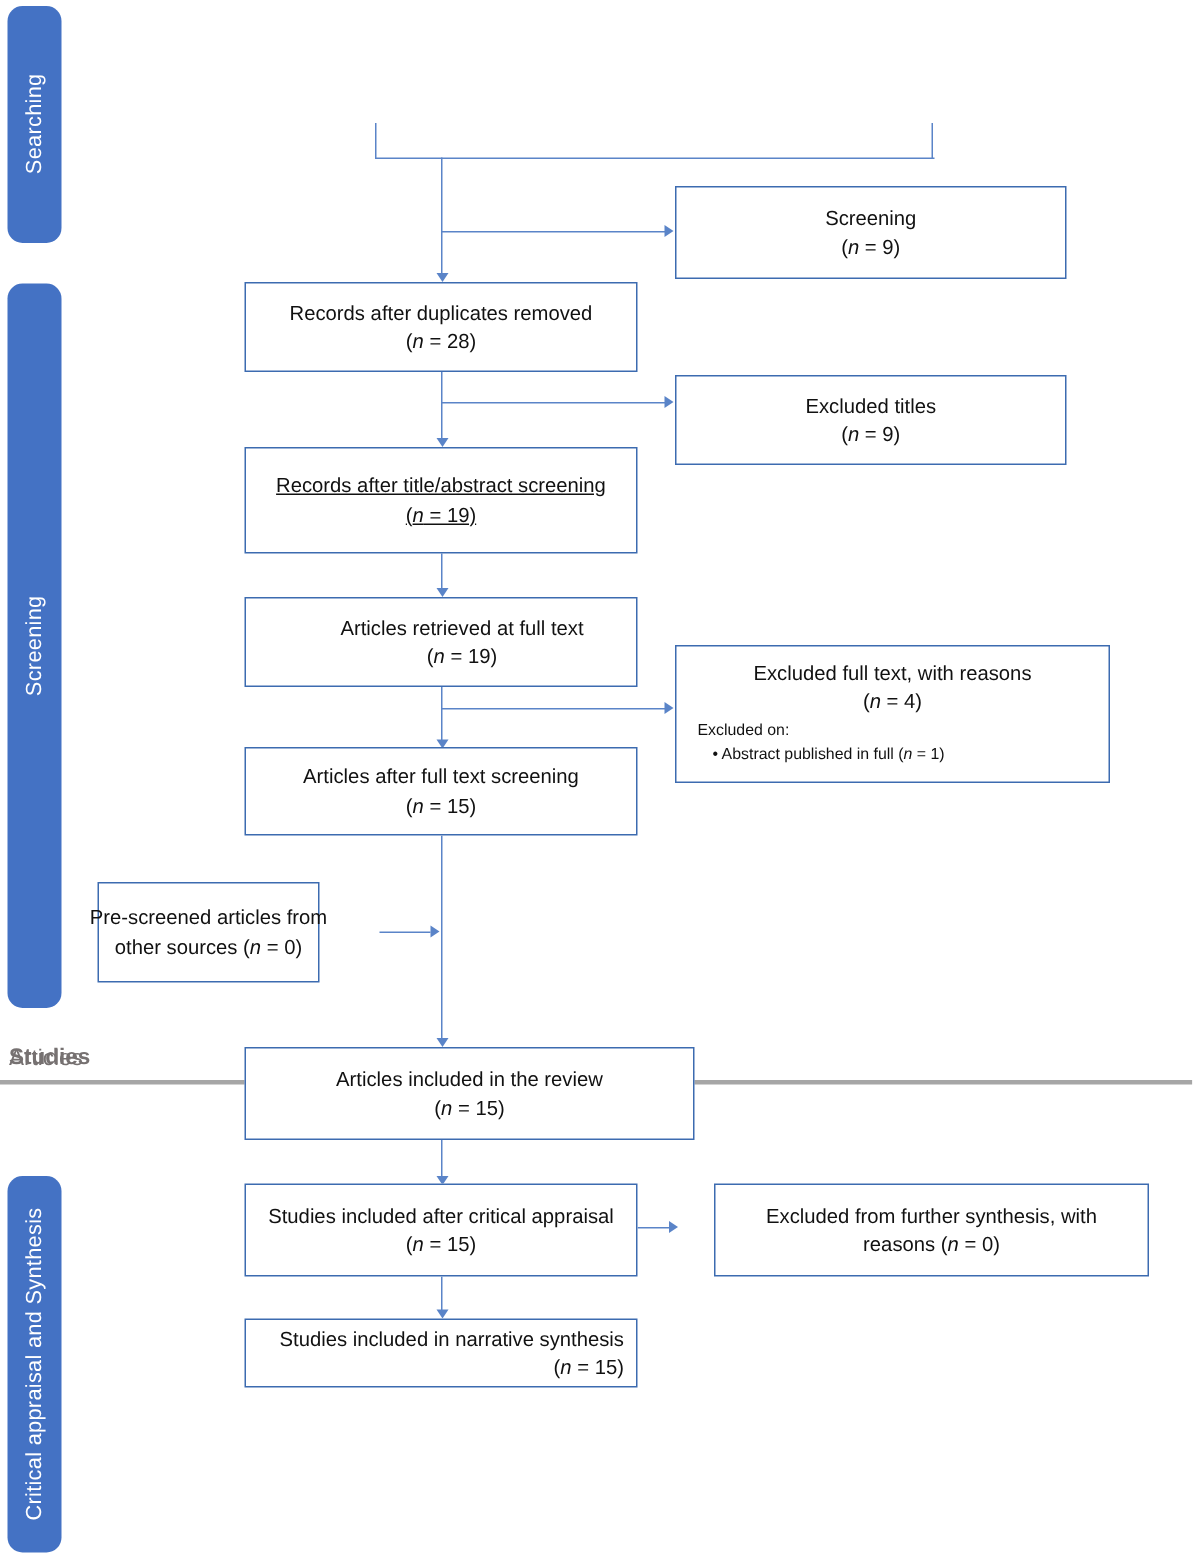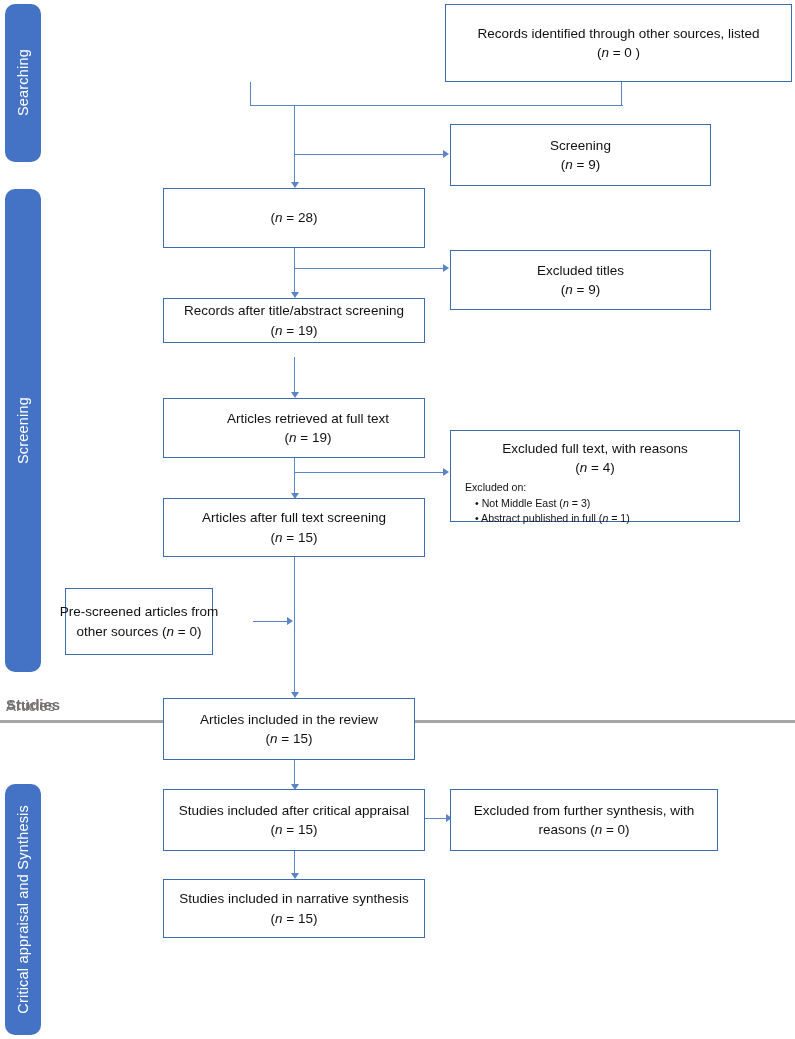--- a/index.html
+++ b/index.html
@@ -164,82 +164,78 @@
   <div class="ln-v" style="left:294px; top:760px; height:25px;"></div>
   <div class="arrow-down" style="left:290.5px; top:784px;"></div>
 
   <div class="ln-h" style="left:425px; top:818px; width:22px;"></div>
   <div class="arrow-right" style="left:446px; top:814px;"></div>
 
   <div class="ln-v" style="left:294px; top:851px; height:23px;"></div>
   <div class="arrow-down" style="left:290.5px; top:873px;"></div>
 
 
-  <div class="fbox" style="left:445px; top:4px; width:347px; height:78px;">
-    <span class="ln">Records identified through other sources, listed</span>
-    <span class="ln">(<i>n</i> = 0 )</span>
-  </div>
 
   <div class="fbox" style="left:450px; top:124px; width:261px; height:62px;">
     <span class="ln">Screening</span>
     <span class="ln">(<i>n</i> = 9)</span>
   </div>
 
   <div class="fbox" style="left:163px; top:188px; width:262px; height:60px;">
+    <span class="ln">Records after duplicates removed</span>
     <span class="ln">(<i>n</i> = 28)</span>
   </div>
 
   <div class="fbox" style="left:450px; top:250px; width:261px; height:60px;text-align:center;">
     <span class="ln">Excluded titles</span>
     <span class="ln">(<i>n</i> = 9)</span>
   </div>
 
-  <div class="fbox" style="left:163px; top:298px; width:262px; height:45px;">
+  <div class="fbox" style="left:163px; top:298px; width:262px; height:71px;text-decoration:underline;">
     <span class="ln">Records after title/abstract screening</span>
     <span class="ln">(<i>n</i> = 19)</span>
   </div>
 
   <div class="fbox" style="left:163px; top:398px; width:262px; height:60px;padding-left:36px;">
     <span class="ln">Articles retrieved at full text</span>
     <span class="ln">(<i>n</i> = 19)</span>
   </div>
 
   <div class="fbox" style="left:450px; top:430px; width:290px; height:92px; justify-content:flex-start; padding-top:8px;">
     <span class="ln">Excluded full text, with reasons</span>
     <span class="ln">(<i>n</i> = 4)</span>
     <div class="subblock">
       <div>Excluded on:</div>
-      <div class="bullet">• Not Middle East (<i>n</i> = 3)</div>
       <div class="bullet">• Abstract published in full (<i>n</i> = 1)</div>
     </div>
   </div>
 
   <div class="fbox" style="left:163px; top:498px; width:262px; height:59px;">
     <span class="ln">Articles after full text screening</span>
     <span class="ln">(<i>n</i> = 15)</span>
   </div>
 
   <div class="fbox" style="left:65px; top:588px; width:148px; height:67px;">
     <span class="ln">Pre-screened articles from</span>
     <span class="ln">other sources (<i>n</i> = 0)</span>
   </div>
 
-  <div class="fbox" style="left:163px; top:698px; width:252px; height:62px;">
+  <div class="fbox" style="left:163px; top:698px; width:300px; height:62px;">
     <span class="ln">Articles included in the review</span>
     <span class="ln">(<i>n</i> = 15)</span>
   </div>
 
   <div class="fbox" style="left:163px; top:789px; width:262px; height:62px;">
     <span class="ln">Studies included after critical appraisal</span>
     <span class="ln">(<i>n</i> = 15)</span>
   </div>
 
-  <div class="fbox" style="left:450px; top:789px; width:268px; height:62px;">
+  <div class="fbox" style="left:476px; top:789px; width:290px; height:62px;">
     <span class="ln">Excluded from further synthesis, with</span>
     <span class="ln">reasons (<i>n</i> = 0)</span>
   </div>
 
-  <div class="fbox" style="left:163px; top:879px; width:262px; height:59px;">
+  <div class="fbox" style="left:163px; top:879px; width:262px; height:46px;align-items:flex-end;">
     <span class="ln">Studies included in narrative synthesis</span>
     <span class="ln">(<i>n</i> = 15)</span>
   </div>
 
 </div>
 
 </body></html>

